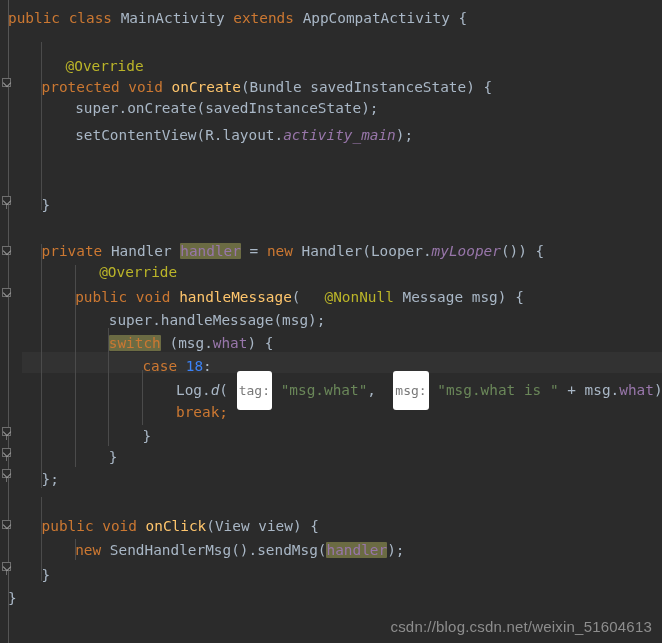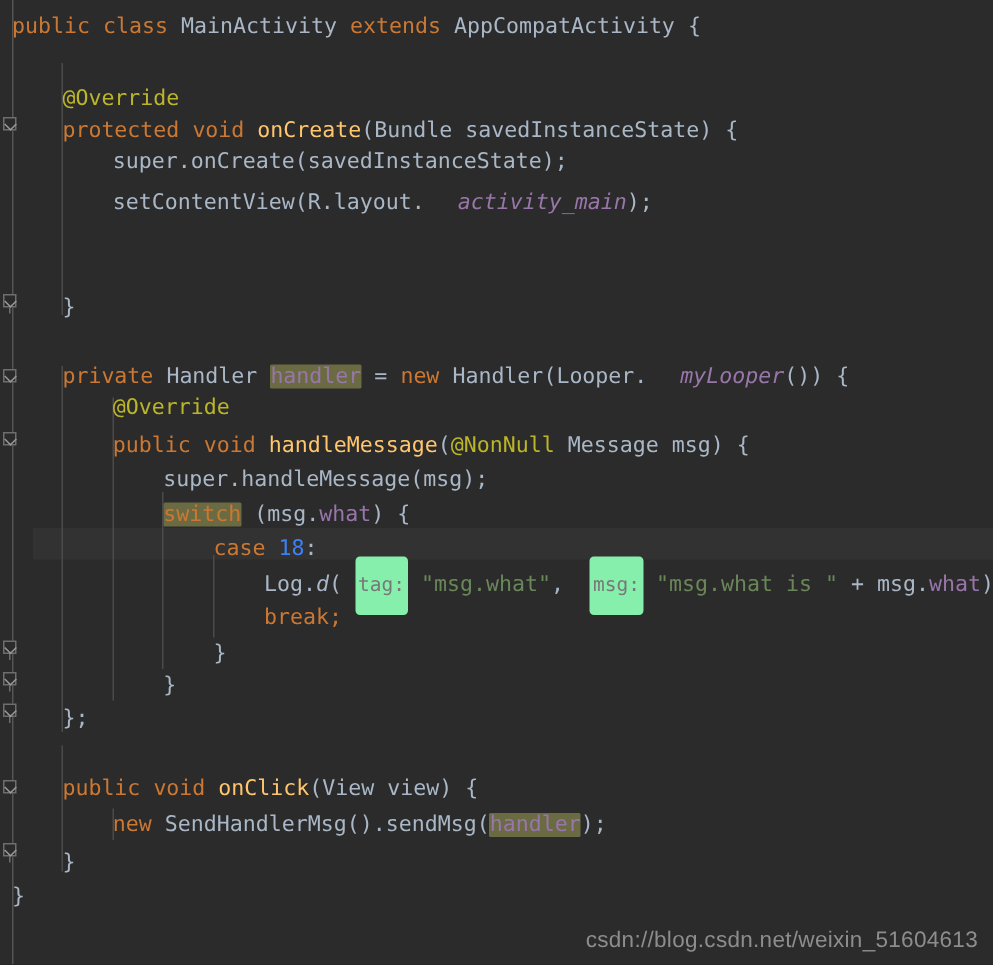--- a/index.html
+++ b/index.html
@@ -100,39 +100,39 @@
   
   .indent-guide {
     position: absolute;
     width: 1px;
     background: #4b4b4b;
   }
 
   
   .kw   { color: #cc7832; }           
   .txt  { color: #a9b7c6; }           
-  .ann  { color: #bbb529; }           
+  .ann  { color: #bbb529; padding-left: 24px; }           
   .num  { color: #3b82f6; }           
   .str  { color: #6a8759; }           
   .fld  { color: #9876aa; }           
-  .fldi { color: #9876aa; font-style: italic; margin-left: 22px; }
+  .fldi { color: #9876aa; font-style: italic; }
   .mth  { color: #ffc66d; }           
   .mthi { color: #a9b7c6; font-style: italic; }
   .sem  { color: #cc7832; }           
 
   
   .hl {
     background: #6b6b43;
     border-radius: 1px;
   }
 
   
   .hint {
     color: #787878;
-    background: #86efac;
+    background: #ffffff;
     border-radius: 3px;
     padding: 12px 2px;
     font-size: 13px;
   }
 
   
   #watermark {
     position: absolute;
     right: 10px;
     bottom: 8px;

